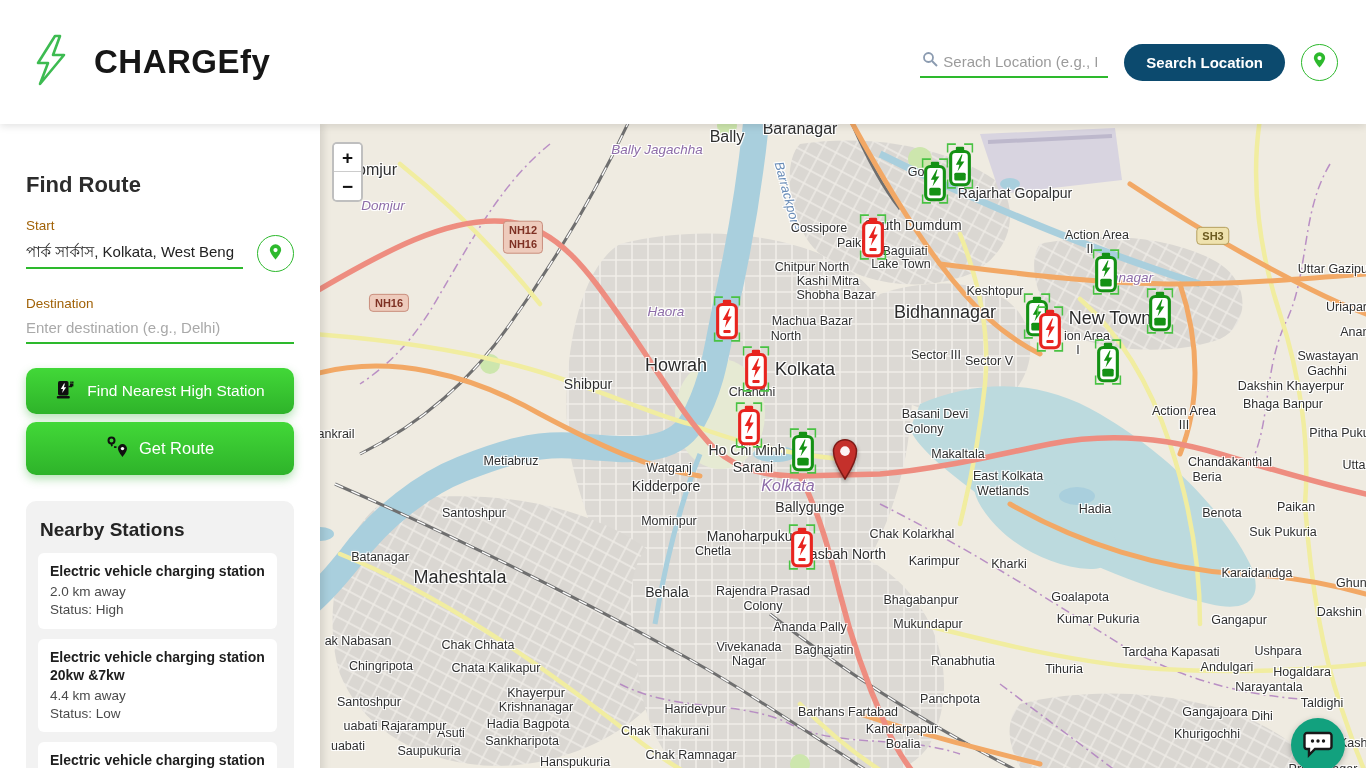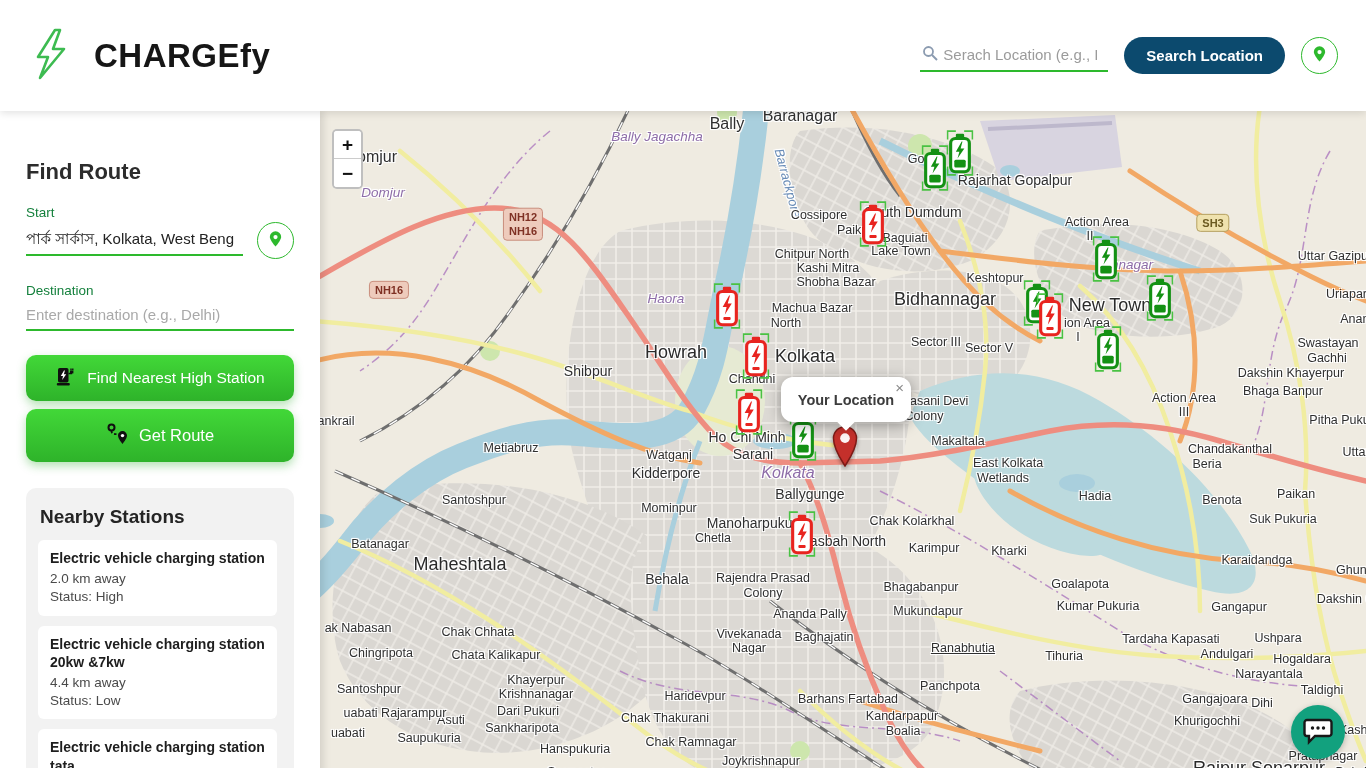--- a/index.html
+++ b/index.html
@@ -1,37 +1,37 @@
 <!DOCTYPE html>
 <html><head>
 <meta charset="utf-8">
 <style>
   *{box-sizing:border-box;margin:0;padding:0;font-family:"Liberation Sans","DejaVu Sans",sans-serif}
   html,body{width:1366px;height:768px;overflow:hidden;background:#fff}
 
   
-  .header{height:111px;display:flex;align-items:center;padding:0 28px;background:#fff;
+  .header{height:124px;display:flex;align-items:center;padding:0 28px;background:#fff;
           box-shadow:0 2px 8px rgba(0,0,0,.12);position:relative;z-index:60}
   .brand{display:flex;align-items:center;gap:20px}
   .brand-name{font-size:33px;color:#161616;font-weight:600;letter-spacing:.5px}
   .header-right{margin-left:auto;display:flex;align-items:center;gap:16px}
   .search-wrap{display:flex;align-items:center;border-bottom:2px solid #2db92d;padding:5px 2px;width:188px;gap:5px}
   .search-wrap input{border:0;outline:0;font-size:15px;width:100%;color:#333;background:transparent}
   .search-wrap input::placeholder{color:#9b9b9b}
   .search-btn{background:#0c4a6e;color:#fff;border:0;border-radius:20px;padding:10px 22px;
               font-size:15px;font-weight:700;cursor:pointer}
   .circle-btn{width:37px;height:37px;border-radius:50%;border:1.5px solid #2db92d;background:#fff;
               display:flex;align-items:center;justify-content:center;cursor:pointer;flex:none}
 
   
   .main{display:flex;height:668px}
   .sidebar{width:320px;background:#fff;box-shadow:3px 0 8px rgba(0,0,0,.12);z-index:50;
            padding:16px 26px;position:relative}
   .sidebar h2{font-size:22px;color:#2c2c2c;margin:32px 0 20px;font-weight:700}
-  .field-label{font-size:13.5px;color:#15803d;display:block}
+  .field-label{font-size:13.5px;color:#a16207;display:block}
   .input-row{display:flex;align-items:center;gap:14px;margin:2px 0 24px}
   .line-input{flex:1;border:0;border-bottom:2px solid #2db92d;padding:6px 0;font-size:15px;
               outline:none;background:transparent;color:#222;min-width:0}
   .line-input::placeholder{color:#a9a9a9}
   .big-btn{width:100%;border:0;border-radius:10px;background:linear-gradient(180deg,#42d838,#2eb32a);
            color:#fff;display:flex;align-items:center;justify-content:center;gap:10px;
            box-shadow:0 4px 10px rgba(40,170,40,.35);cursor:pointer}
   .big-btn.primary{font-size:16.5px;padding:13px 0;margin-top:8px}
   .big-btn.secondary{font-size:15.5px;padding:10px 0;margin-top:16px}
   .nearby{background:#f2f2f2;border-radius:10px;margin-top:26px;padding:14px 12px 0;height:308px;overflow:hidden}
@@ -265,25 +265,20 @@
         <path d="M-5,168 C60,130 130,90 190,98 C240,105 270,150 305,200 C340,250 365,295 395,325 C420,348 450,352 480,352 L560,350 C620,345 680,330 730,320 C790,308 850,315 900,330 C950,345 1000,360 1046,370"></path>
         <path d="M480,352 C500,390 510,430 520,470 C530,510 545,555 565,600 C580,635 600,660 615,668"></path>
       </g>
     </svg>
 
     <div class="zoomctl">
       <button>+</button>
       <button>−</button>
     </div>
 
-    <div class="popup">
-      <span class="txt">Your Location</span>
-      <button class="close">×</button>
-      <div class="tip"></div>
-    </div>
 
     <button class="chat">
       <span>
         <svg width="30" height="28" viewBox="0 0 30 28">
             <path d="M4,3 h22 a2.5,2.5 0 0 1 2.5,2.5 v11 a2.5,2.5 0 0 1 -2.5,2.5 H12 l-6,6 v-6 H4 a2.5,2.5 0 0 1 -2.5,-2.5 v-11 A2.5,2.5 0 0 1 4,3 Z" fill="#fff" stroke="#181818" stroke-width="2.4"></path>
             <circle cx="9.5" cy="11" r="1.7" fill="#181818"></circle>
             <circle cx="15" cy="11" r="1.7" fill="#181818"></circle>
             <circle cx="20.5" cy="11" r="1.7" fill="#181818"></circle>
           </svg>
       </span>
@@ -353,21 +348,21 @@
       <span class="lbl sm" style="left: 1002px; top: 579px;">Taldighi</span>
       <span class="lbl sm" style="left: 895px; top: 588px;">Gangajoara</span>
       <span class="lbl sm" style="left: 942px; top: 592px;">Dihi</span>
       <span class="lbl sm" style="left: 887px; top: 610px;">Khurigochhi</span>
       <span class="lbl sm" style="left: 1038px; top: 619px;">Kashia</span>
       <span class="lbl sm" style="left: 1003px; top: 645px;">Pratapnagar</span>
       <span class="lbl sm" style="left: 1038px; top: 661px;">Dakshin</span>
       <span class="lbl xl" style="left: 939px; top: 657px;">Rajpur Sonarpur</span>
       <span class="lbl sm" style="left: 785px; top: 663px;">Gopal Pur</span>
       <span class="lbl sm" style="left: 630px; top: 575px;">Panchpota</span>
-      <span class="lbl sm" style="left: 643px; top: 537px; text-decoration: underline;">Ranabhutia</span>
+      <span class="lbl sm" style="left: 643px; top: 537px;">Ranabhutia</span>
       <span class="lbl sm" style="left: 608px; top: 500px;">Mukundapur</span>
       <span class="lbl sm" style="left: 592px; top: 410px;">Chak Kolarkhal</span>
       <span class="lbl sm" style="left: 614px; top: 437px;">Karimpur</span>
       <span class="lbl sm" style="left: 689px; top: 440px;">Kharki</span>
       <span class="lbl sm" style="left: 601px; top: 476px;">Bhagabanpur</span>
       <span class="lbl md" style="left: 528px; top: 430px;">asbah North</span>
       <span class="lbl md" style="left: 490px; top: 383px;">Ballygunge</span>
       <span class="lbl purple-lg" style="left: 468px; top: 362px;">Kolkata</span>
       <span class="lbl xl" style="left: 485px; top: 245px;">Kolkata</span>
       <span class="lbl xl" style="left: 356px; top: 241px;">Howrah</span>
@@ -386,21 +381,21 @@
       <span class="lbl sm" style="left: 443px; top: 482px;">Colony</span>
       <span class="lbl xl" style="left: 140px; top: 453px;">Maheshtala</span>
       <span class="lbl sm" style="left: 60px; top: 433px;">Batanagar</span>
       <span class="lbl sm" style="left: 154px; top: 389px;">Santoshpur</span>
       <span class="lbl sm" style="left: 191px; top: 337px;">Metiabruz</span>
       <span class="lbl sm" style="left: 16px; top: 310px;">ankrail</span>
       <span class="lbl sm" style="left: 158px; top: 521px;">Chak Chhata</span>
       <span class="lbl sm" style="left: 176px; top: 544px;">Chata Kalikapur</span>
       <span class="lbl sm" style="left: 216px; top: 569px;">Khayerpur</span>
       <span class="lbl sm" style="left: 216px; top: 583px;">Krishnanagar</span>
-      <span class="lbl sm" style="left: 208px; top: 600px;">Dari Pukuri</span>
+      <span class="lbl sm" style="left: 208px; top: 600px;">Hadia Bagpota</span>
       <span class="lbl sm" style="left: 202px; top: 617px;">Sankharipota</span>
       <span class="lbl sm" style="left: 255px; top: 638px;">Hanspukuria</span>
       <span class="lbl sm" style="left: 345px; top: 607px;">Chak Thakurani</span>
       <span class="lbl sm" style="left: 371px; top: 631px;">Chak Ramnagar</span>
       <span class="lbl sm" style="left: 375px; top: 585px;">Haridevpur</span>
       <span class="lbl sm" style="left: 441px; top: 650px;">Joykrishnapur</span>
       <span class="lbl sm" style="left: 435px; top: 665px;">Chairi</span>
       <span class="lbl sm" style="left: 256px; top: 661px;">Sarmaster</span>
       <span class="lbl sm" style="left: 528px; top: 588px;">Barhans Fartabad</span>
       <span class="lbl sm" style="left: 582px; top: 605px;">Kandarpapur</span>

